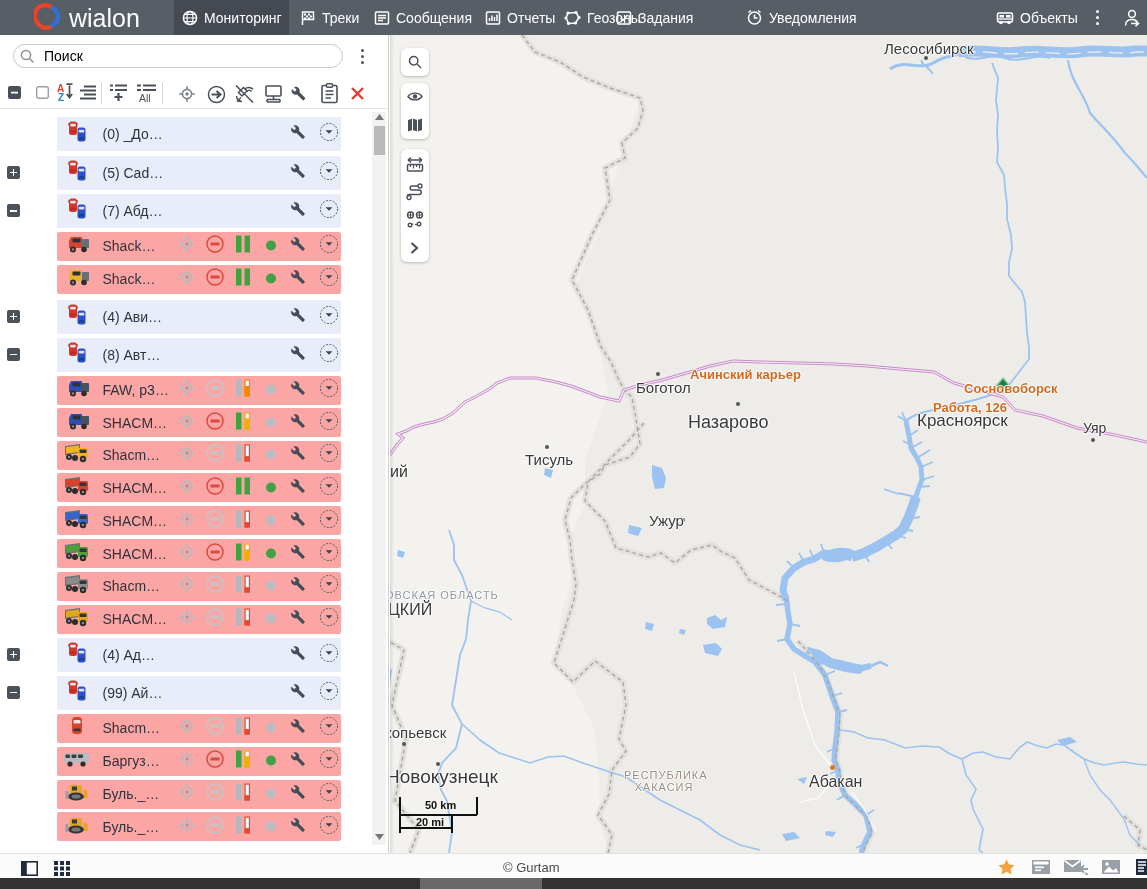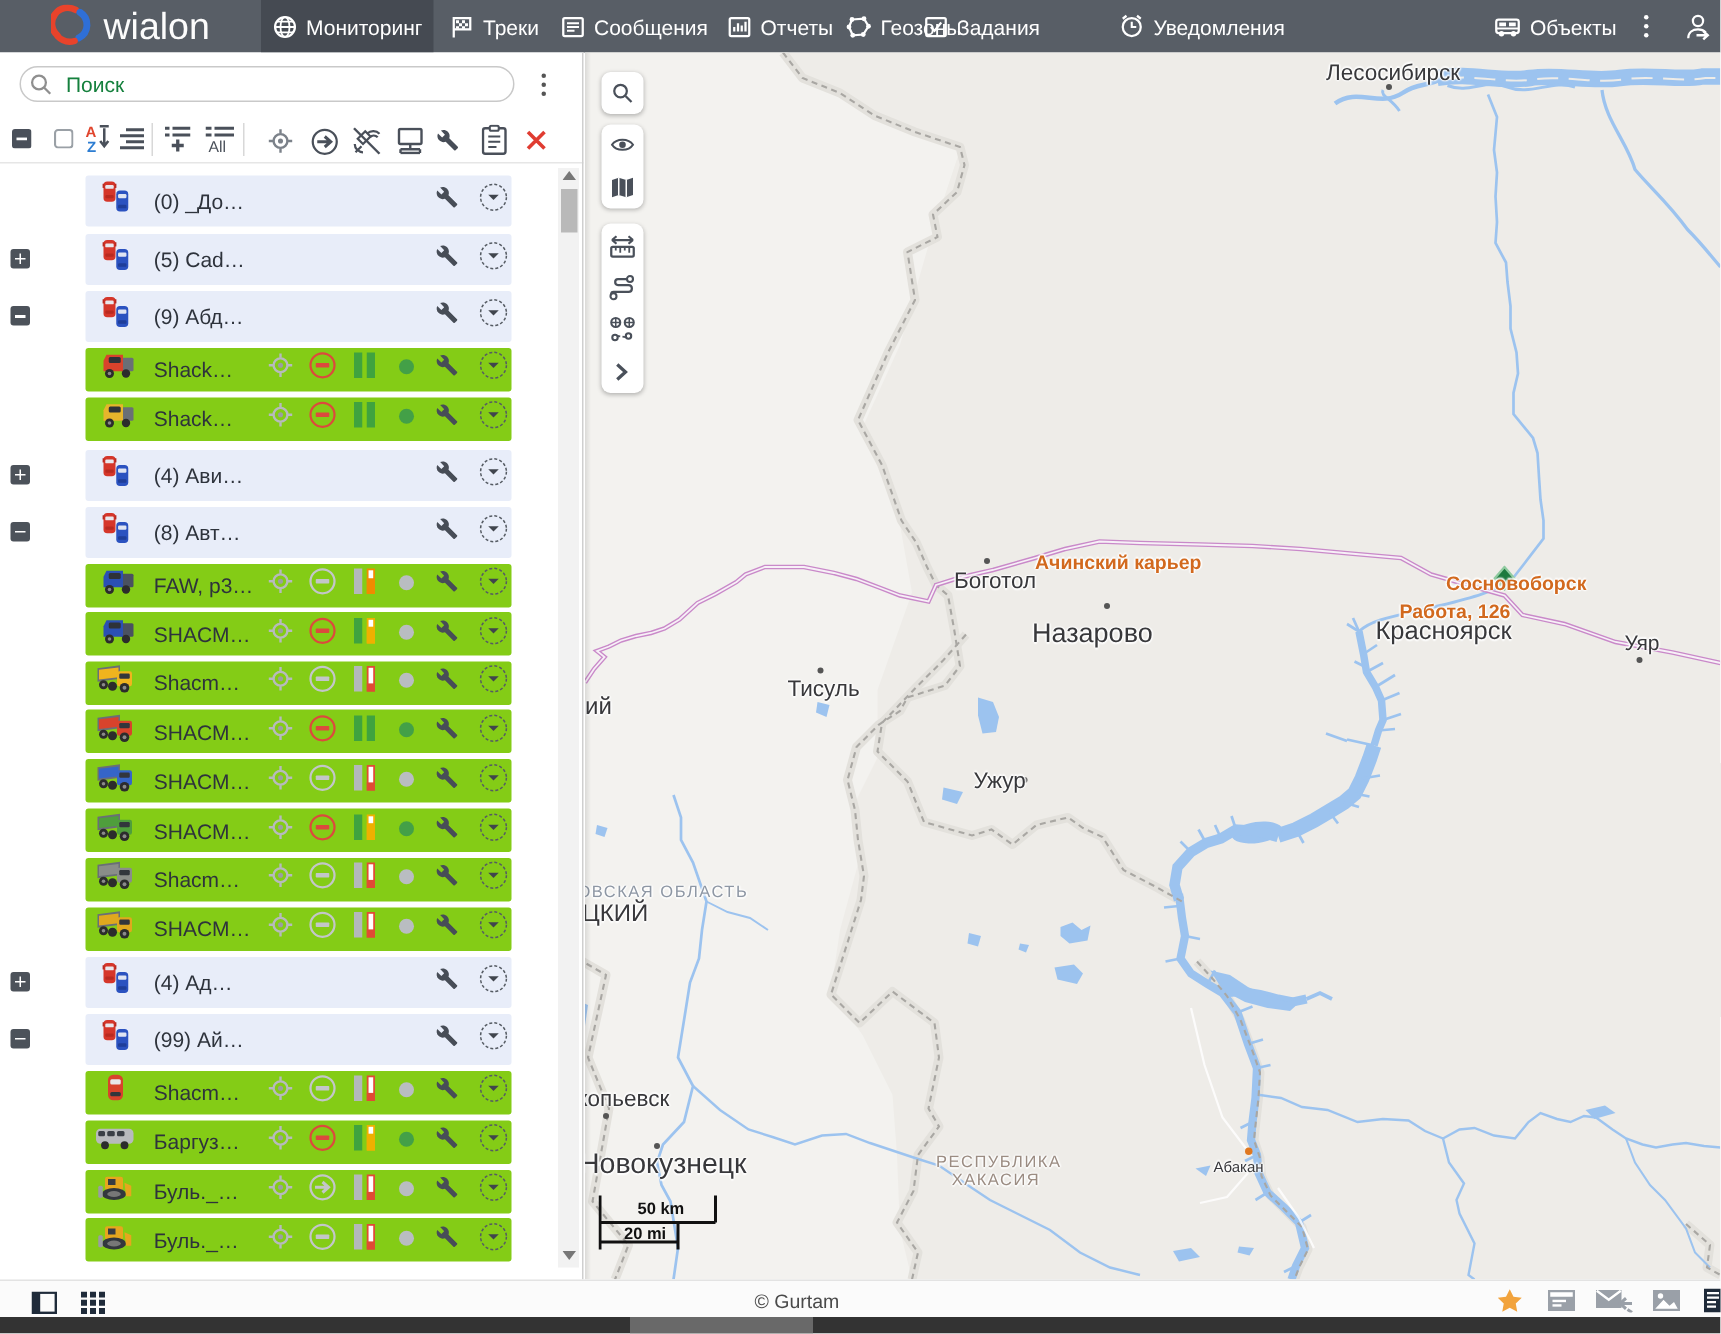--- a/index.html
+++ b/index.html
@@ -12,28 +12,28 @@
   #topbar { position:absolute; left:0; top:0; width:1147px; height:35px; background:#585e66; }
   .nav { position:absolute; top:0; height:35px; display:flex; align-items:center;
     color:#fff; font-size:14px; white-space:nowrap; }
   .nav svg { margin-right:6px; }
   #tab-active { position:absolute; left:174px; top:0; width:115px; height:35px; background:#454a52; }
 
   
   #panel { position:absolute; left:0; top:35px; width:389px; height:818px; background:#fff; }
   #searchbox { position:absolute; left:13px; top:9px; width:330px; height:24px;
     border:1px solid #c9c9c9; border-radius:12px; background:#fff; }
-  #searchtxt { position:absolute; left:44px; top:13px; font-size:14px; color:#15803d; }
+  #searchtxt { position:absolute; left:44px; top:13px; font-size:14px; color:#000000; }
   .vdots { position:absolute; width:3px; height:3px; background:#555; border-radius:50%; }
   .sep { position:absolute; top:6px; width:1px; height:22px; background:#d8d8d8; }
 
   
   .row { position:absolute; left:57px; width:284px; border-radius:2px; }
   .grow { height:34px; background:#e8edf9; }
-  .urow { height:29px; background:#84cc16; }
+  .urow { height:29px; background:#fca5a5; }
   .rname { position:absolute; left:45.5px; top:50%; transform:translateY(-50%);
     font-size:14px; color:#2e333c; white-space:nowrap; }
   .ricon { position:absolute; top:50%; transform:translate(-50%,-50%); }
   .expbtn { position:absolute; left:7px; width:13px; height:13px; background:#4c525a;
     border-radius:2px; }
   .expbtn:before { content:""; position:absolute; left:3px; top:6px; width:7px; height:1.6px; background:#fff; }
   .expbtn.plus:after { content:""; position:absolute; left:5.7px; top:3.4px; width:1.6px; height:7px; background:#fff; }
 
   
   #sbtrack { position:absolute; left:372px; top:77px; width:14px; height:733px; background:#f2f2f2; }
@@ -247,21 +247,21 @@
               <rect x="5.2" y="10.5" width="5.6" height="2.2" rx="0.8" fill="#b92a20"></rect>
               <rect x="3.4" y="3" width="1.2" height="2.8" fill="#b92a20"></rect>
               <rect x="11.4" y="3" width="1.2" height="2.8" fill="#b92a20"></rect>
             </g>
 <g>
               <rect x="12.5" y="7.5" width="8" height="14" rx="2.5" fill="#2b52c0"></rect>
               <rect x="13.7" y="9.8" width="5.6" height="2.8" rx="0.8" fill="#dfe4f2"></rect>
               <rect x="13.7" y="17" width="5.6" height="2.4" rx="0.8" fill="#1f3e99"></rect>
             </g>
 </svg></div>
-<div class="rname">(9) Абд…</div>
+<div class="rname">(7) Абд…</div>
 <div class="ricon" style="left:241px"><svg width="15" height="15" viewBox="0 0 24 24">
             <path d="M22.7 19l-9.1-9.1c.9-2.3.4-5-1.5-6.9-2-2-5-2.4-7.4-1.3L9 6 6 9 1.6 4.7C.4 7.1.9 10.1 2.9 12.1c1.9 1.9 4.6 2.4 6.9 1.5l9.1 9.1c.4.4 1 .4 1.4 0l2.3-2.3c.5-.4.5-1.1.1-1.4z" fill="#474d57"></path>
           </svg></div>
 <div class="ricon" style="left:271.5px"><svg width="20" height="20" viewBox="0 0 20 20">
             <circle cx="10" cy="10" r="8.6" fill="none" stroke="#555b63" stroke-width="1" stroke-dasharray="2 1.4"></circle>
             <path d="M6.5 8.3 L13.5 8.3 L10 11.8 Z" fill="#40454d"></path>
           </svg></div>
 </div>
 <div class="expbtn " style="top:169px"></div>
 <div class="row urow" style="top:196.5px">
@@ -986,21 +986,21 @@
 <div class="mlabel" style="left:298px;top:377px;font-size:18px">Назарово</div>
 <div class="mlabel" style="left:135px;top:416px;font-size:15px">Тисуль</div>
 <div class="mlabel" style="left:259px;top:477px;font-size:15px">Ужур</div>
 <div class="mlabel" style="left:693px;top:385px;font-size:14px">Уяр</div>
 <div class="mlabel" style="left:527px;top:376px;font-size:17px">Красноярск</div>
 <div class="olabel" style="left:300px;top:332px;font-size:13px">Ачинский карьер</div>
 <div class="olabel" style="left:574px;top:346px;font-size:13px">Сосновоборск</div>
 <div class="olabel" style="left:543px;top:365px;font-size:13px">Работа, 126</div>
 <div class="mlabel" style="left:-5px;top:689px;font-size:15px">копьевск</div>
 <div class="mlabel" style="left:-4px;top:731px;font-size:19px">Новокузнецк</div>
-<div class="mlabel" style="left:419px;top:738px;font-size:10px">Абакан</div>
+<div class="mlabel" style="left:419px;top:738px;font-size:16px">Абакан</div>
 <div class="mlabel" style="left:-2px;top:566px;font-size:16px">ЦКИЙ</div>
 <div class="mlabel" style="left:0px;top:428px;font-size:16px">ий</div>
 <div class="rlabel2" style="left:-5px;top:554px;font-size:11px">ОВСКАЯ ОБЛАСТЬ</div>
 <div class="rlabel" style="left:234px;top:734px;font-size:11px;text-align:center;width:80px">РЕСПУБЛИКА<br>ХАКАСИЯ</div>
 <div class="mapbtn" style="top:13px;height:28px"></div>
 <svg class="abs" style="left:18px;top:20px" width="14" height="14" viewBox="0 0 14 14">
         <circle cx="5.7" cy="5.7" r="4.2" fill="none" stroke="#4a505a" stroke-width="1.5"></circle>
         <path d="M9 9 L13 13" stroke="#4a505a" stroke-width="1.5"></path>
       </svg>
 <div class="mapbtn" style="top:48px;height:56px"></div>

